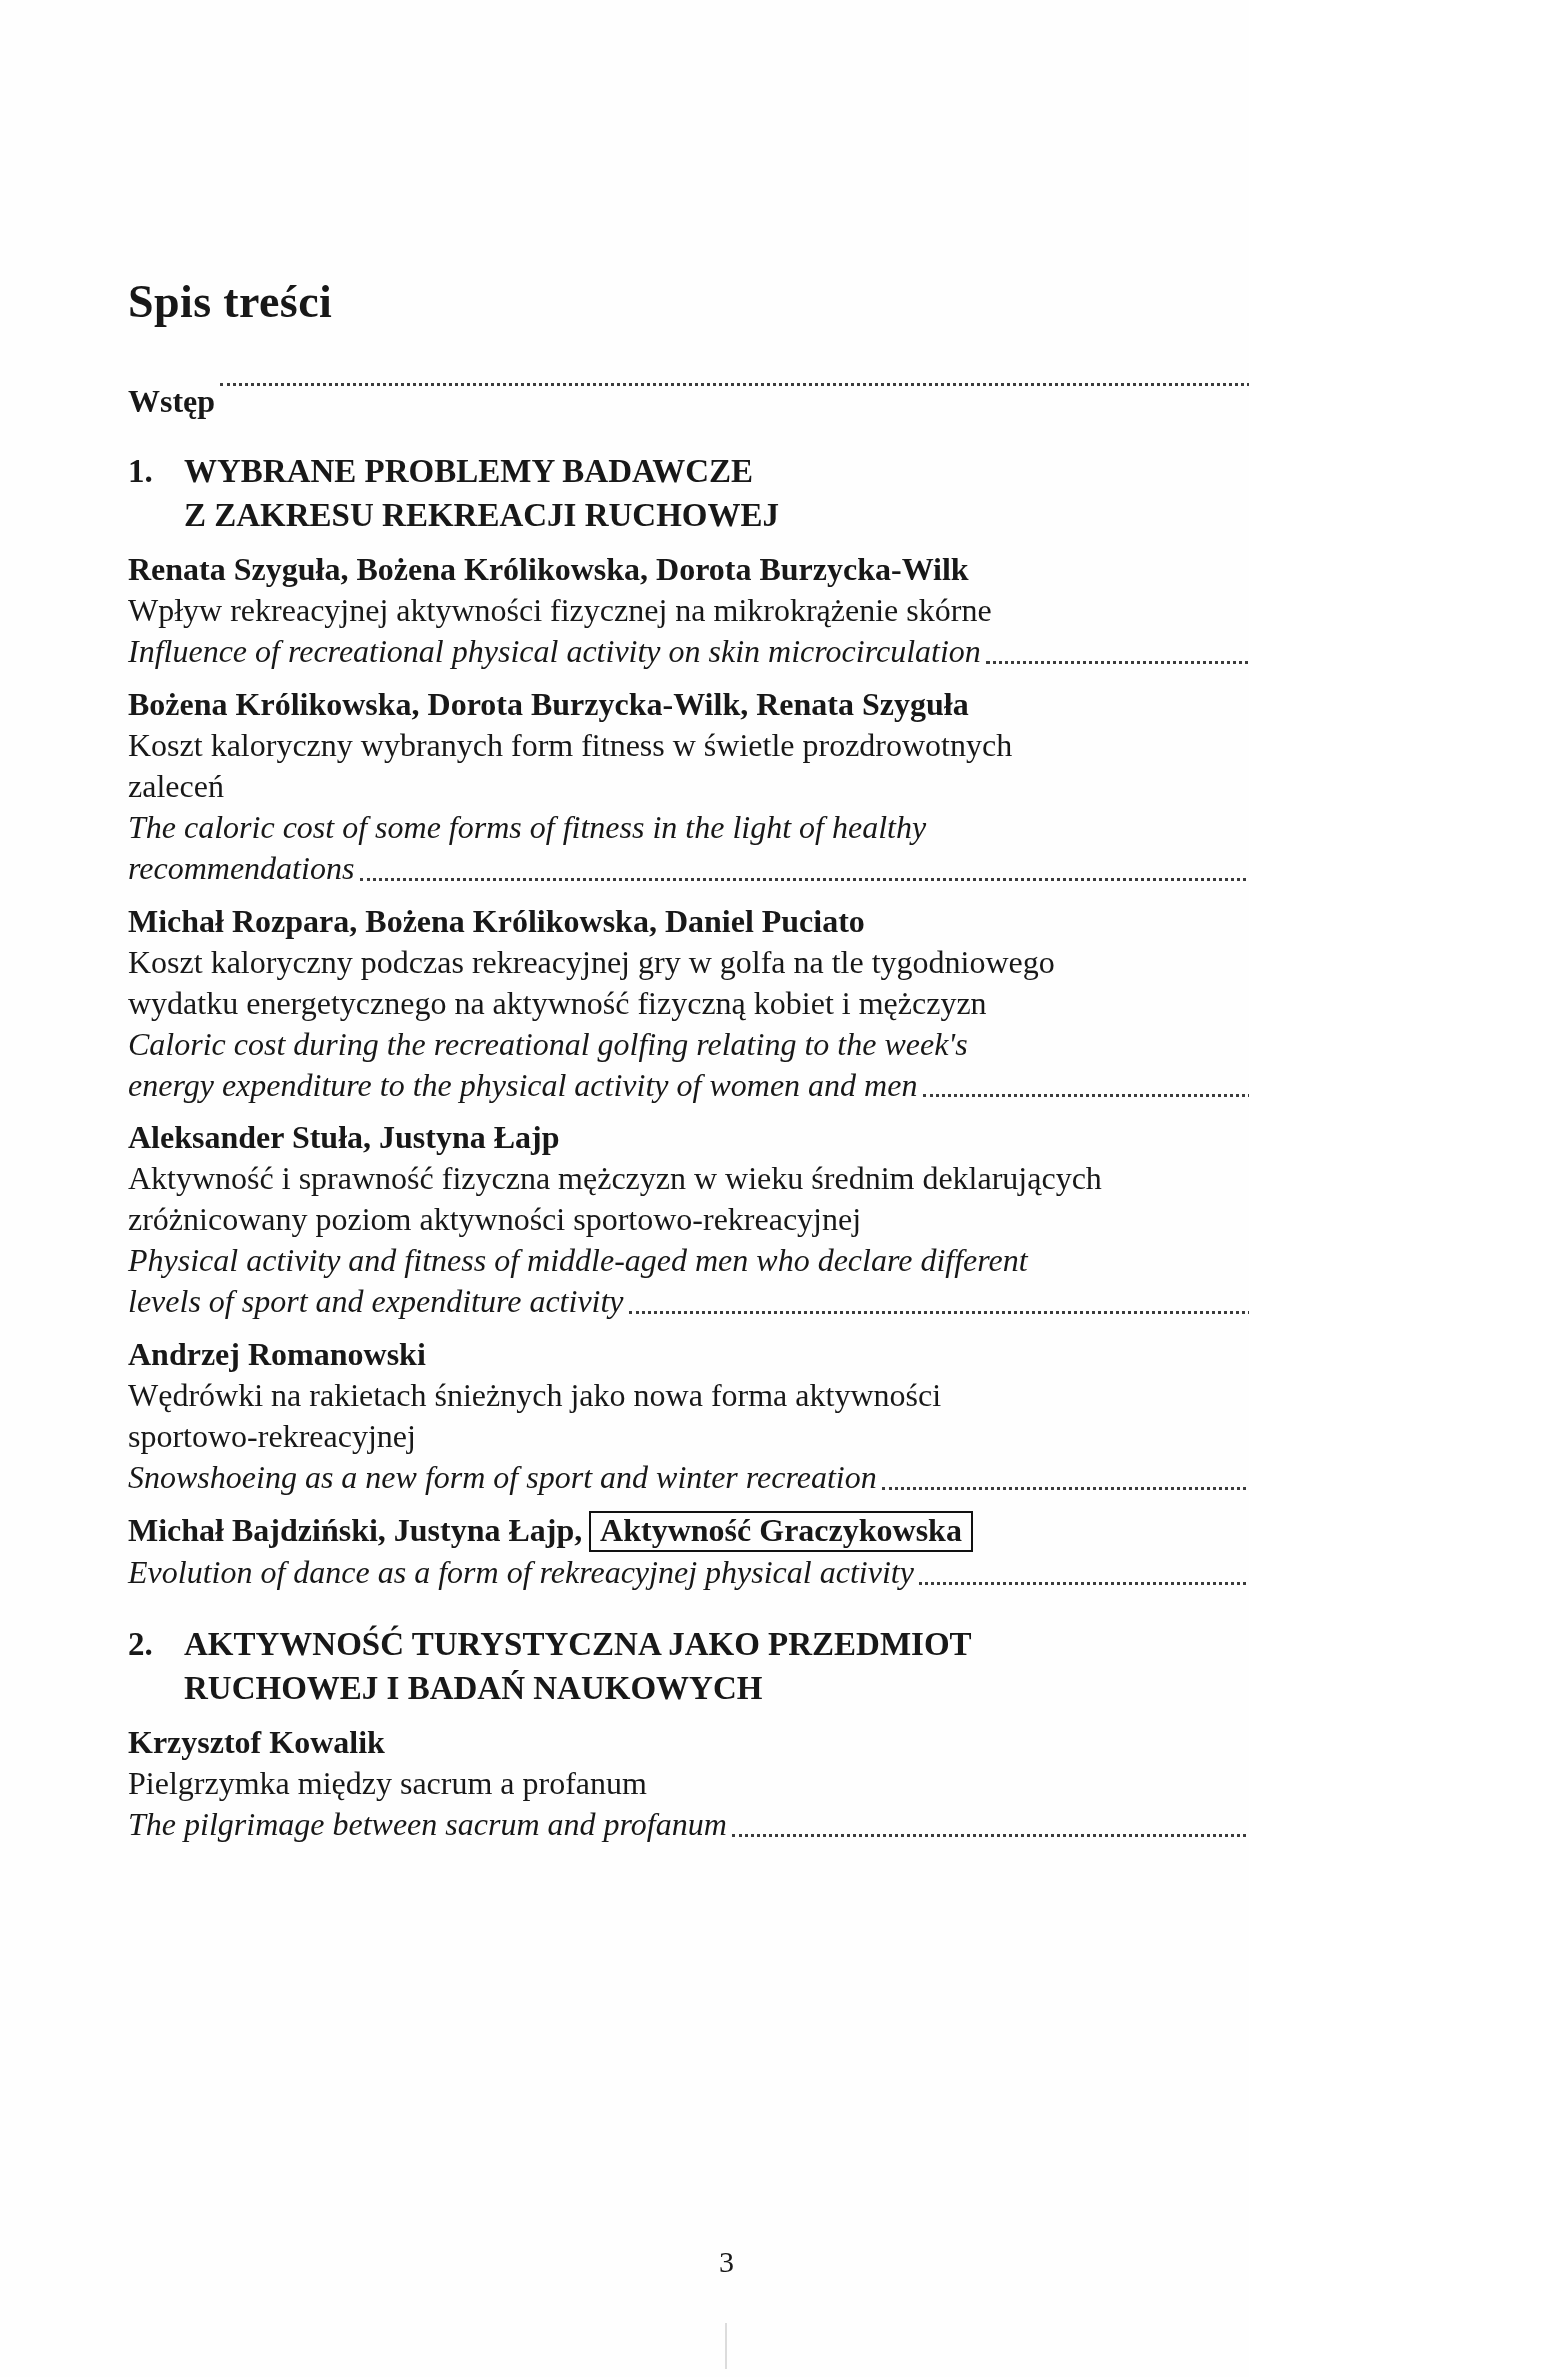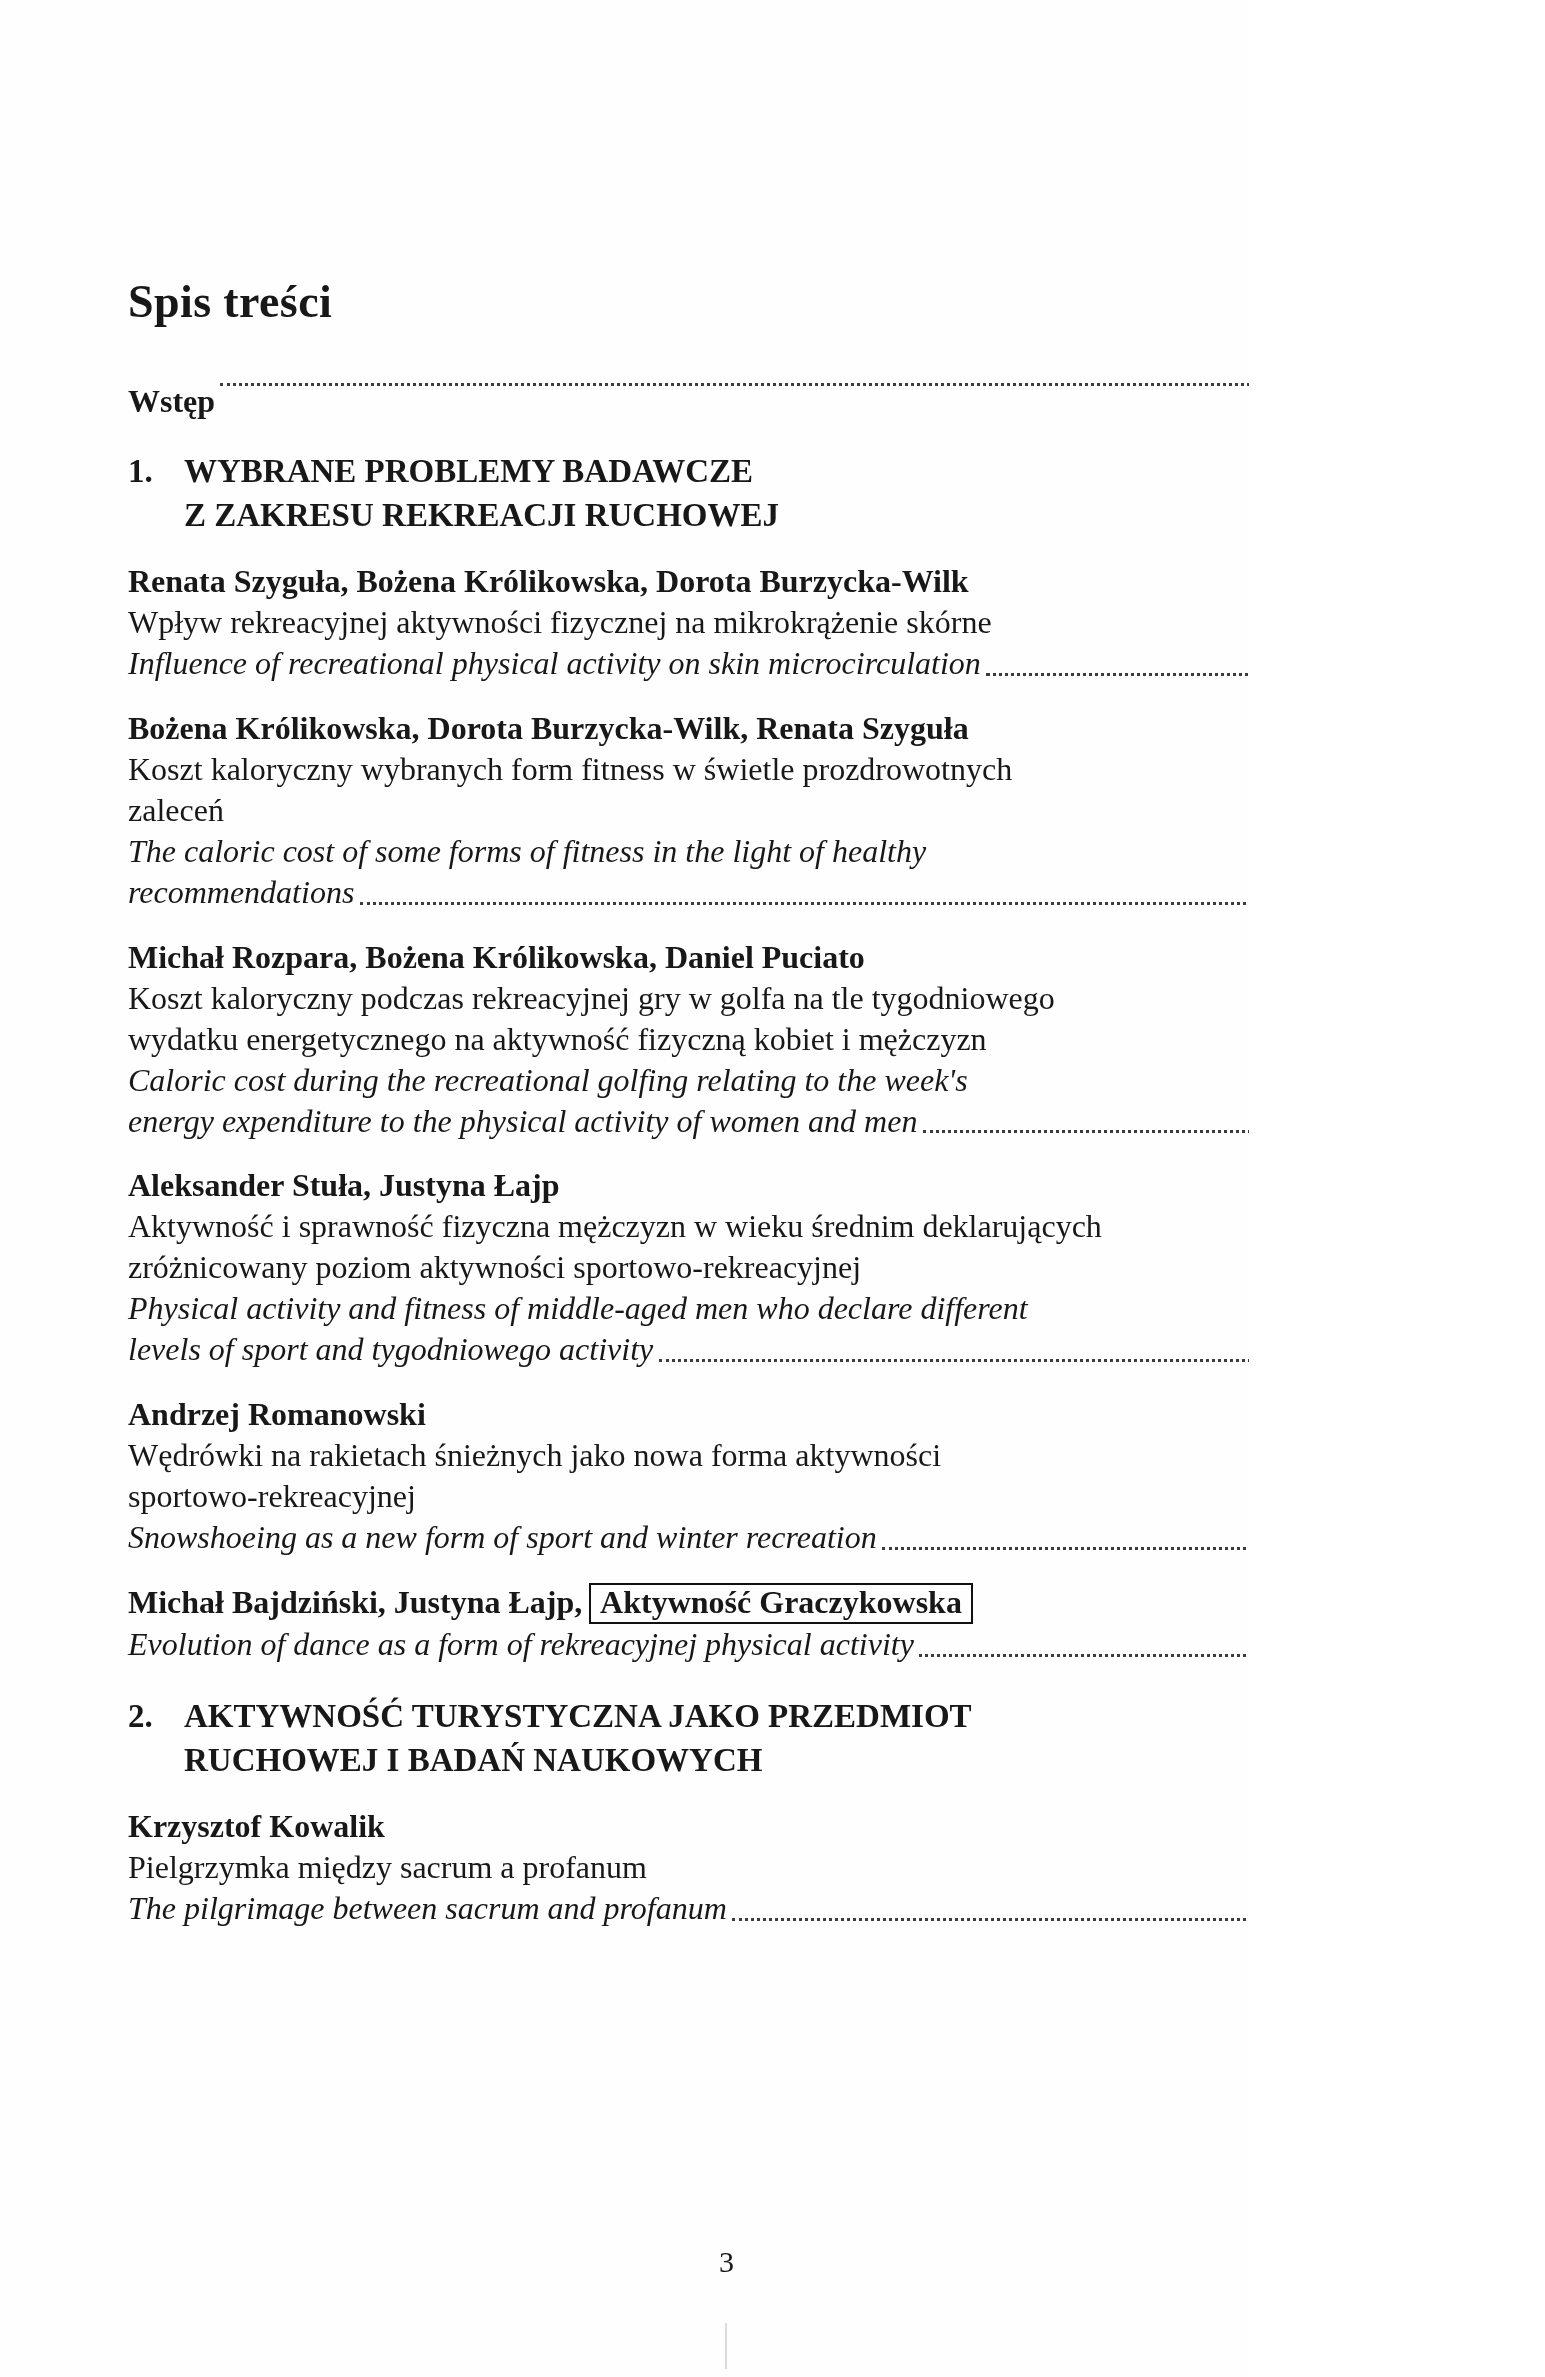--- a/index.html
+++ b/index.html
@@ -55,21 +55,21 @@
     font-size: 33px;
     font-weight: bold;
     line-height: 1.32;
   }
   .sec-num { width: 56px; flex: 0 0 auto; }
   .sec-lines { flex: 1 1 auto; }
   .sec-page { align-self: flex-end; font-size: 33px; font-weight: bold; }
 
   
   .entry {
-    margin-top: 24px;
+    margin-top: 12px;
     font-size: 32px;
     line-height: 1.28;
   }
   .authors { font-weight: bold; }
   .boxed-author {
     display: inline-block;
     border: 2.6px solid #111;
     padding: 0 8.8px 1.8px 8.8px;
     margin-left: 7px;
     line-height: 1.1;
@@ -162,21 +162,21 @@
         <span class="page-num">33</span>
       </div>
     </div>
 
     <div class="entry">
       <div class="authors">Aleksander Stuła, Justyna Łajp</div>
       <div class="title-pl">Aktywność i sprawność fizyczna mężczyzn w wieku średnim deklarujących
 zróżnicowany poziom aktywności sportowo-rekreacyjnej</div>
       <div class="en en-pre">Physical activity and fitness of middle-aged men who declare different</div>
       <div class="en-last-row">
-        <span class="en">levels of sport and tygodniowego activity</span>
+        <span class="en">levels of sport and expenditure activity</span>
         <span class="leader"></span>
         <span class="page-num">45</span>
       </div>
     </div>
 
     <div class="entry">
       <div class="authors">Andrzej Romanowski</div>
       <div class="title-pl">Wędrówki na rakietach śnieżnych jako nowa forma aktywności
 sportowo-rekreacyjnej</div>
 

